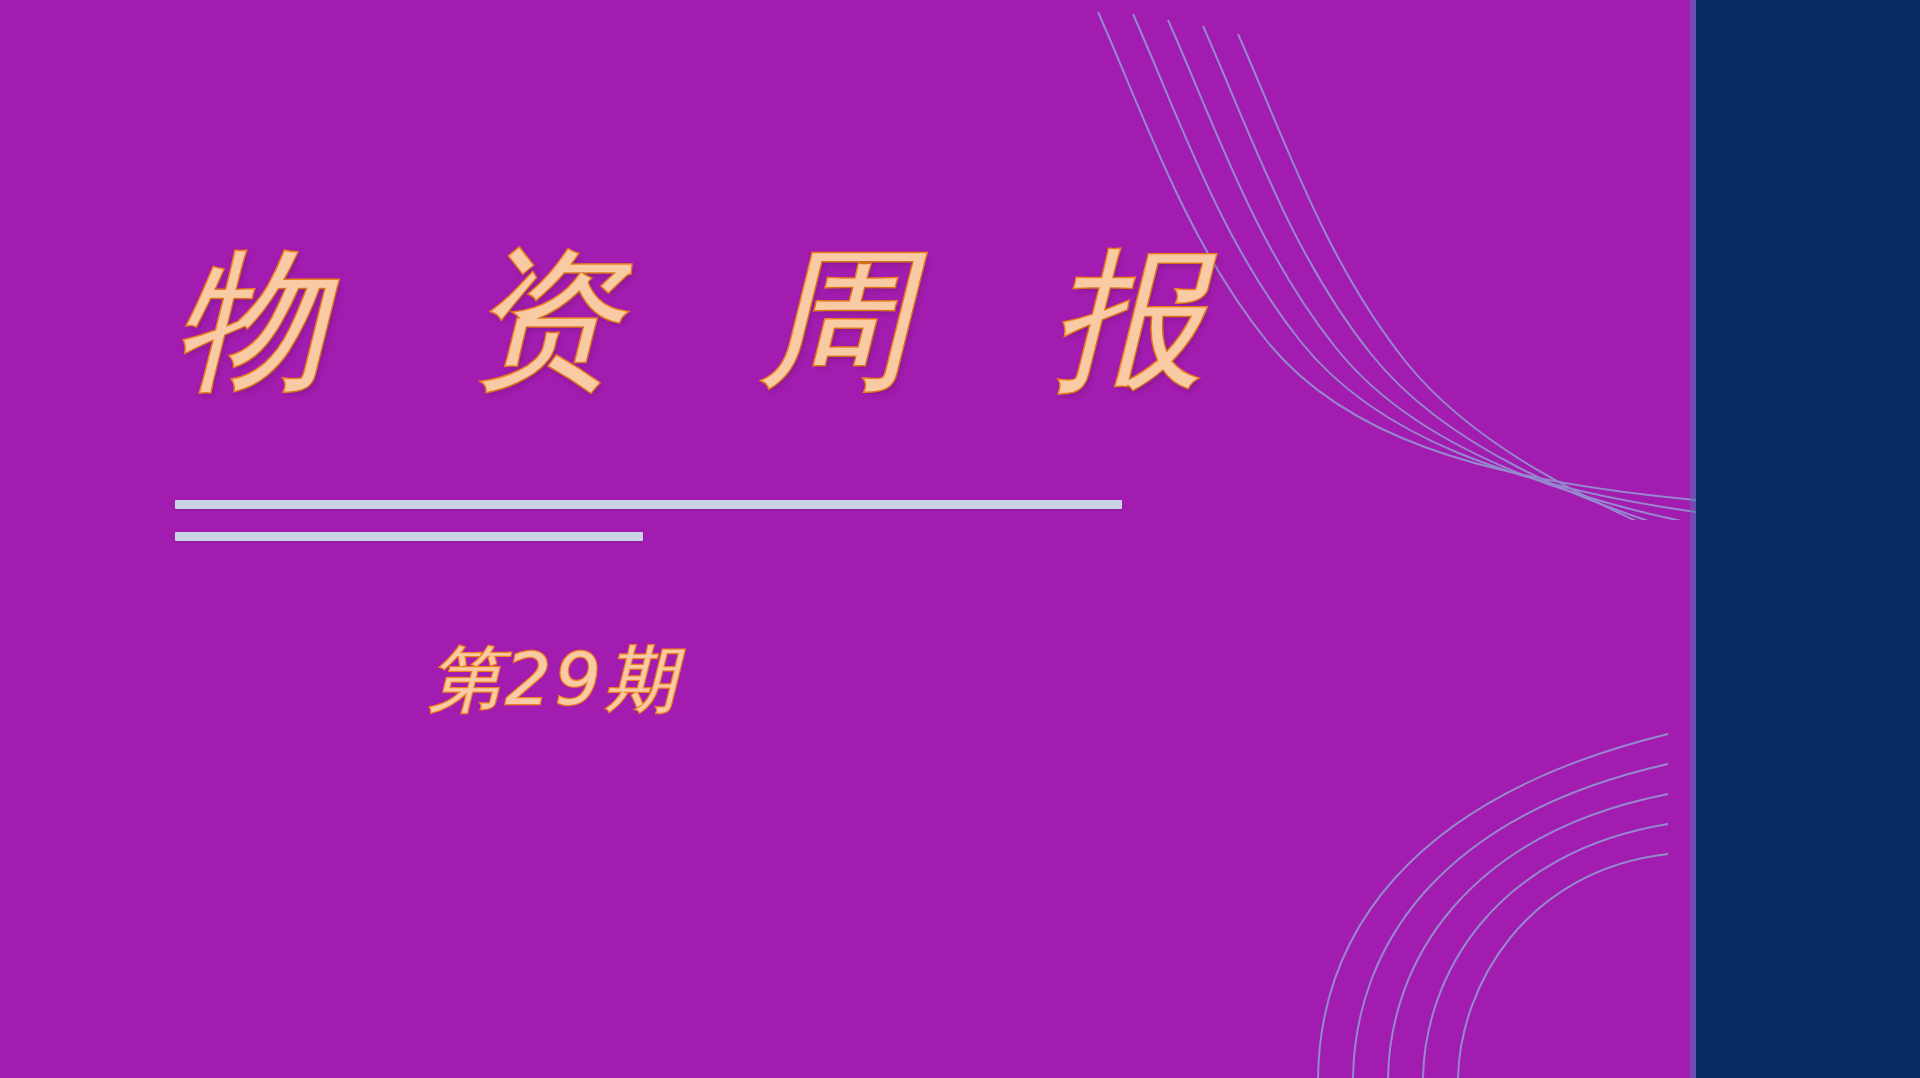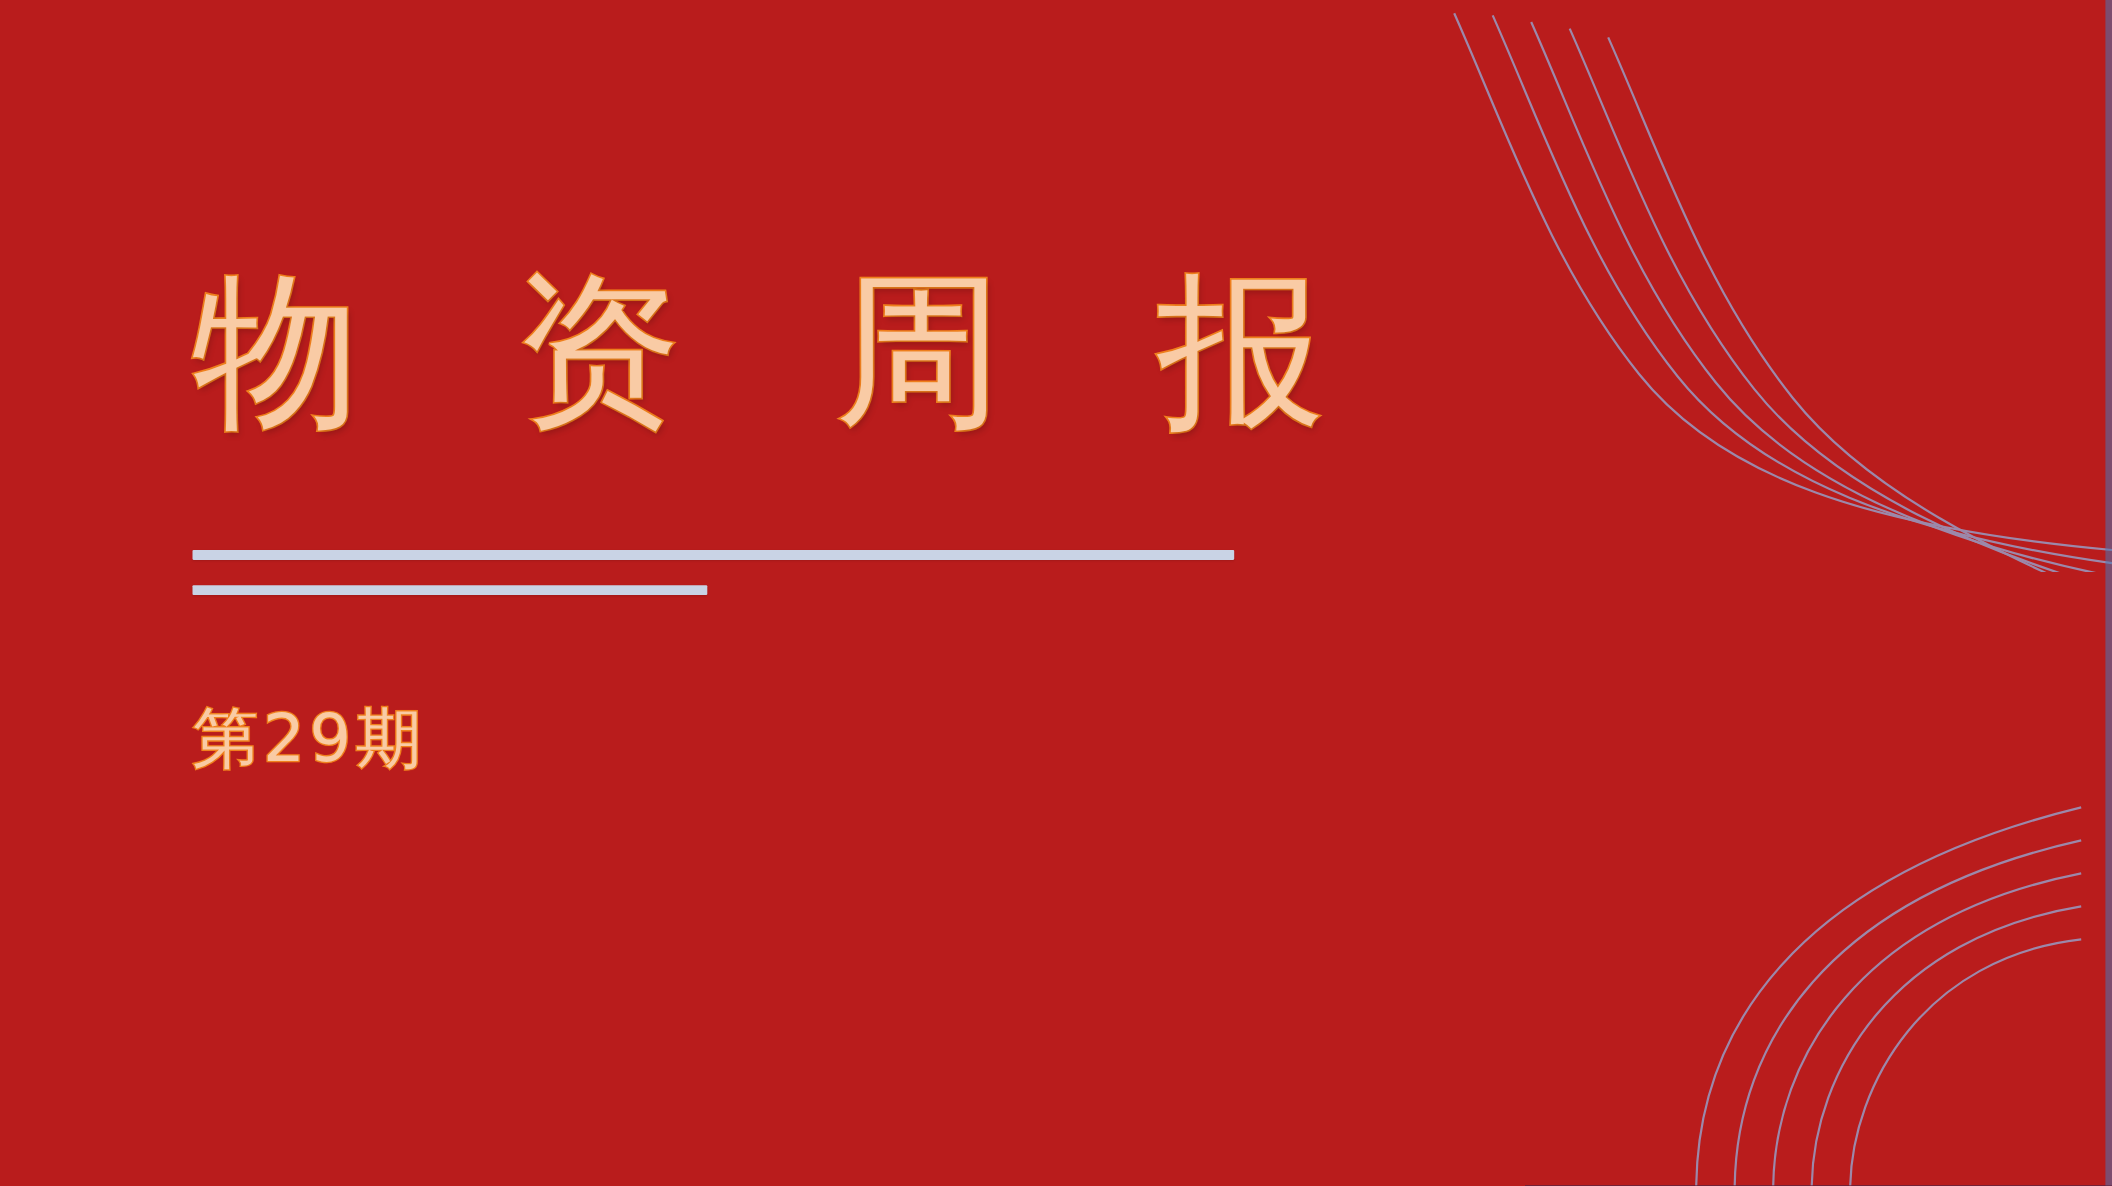--- a/index.html
+++ b/index.html
@@ -6,24 +6,25 @@
     margin: 0;
     padding: 0;
     background: #062b63;
   }
   body {
     font-family: "Liberation Sans", "DejaVu Sans", sans-serif;
   }
 
   .slide {
     position: relative;
-    width: 1920px;
+    width: 1696px;
     height: 1078px;
     overflow: hidden;
-    background: #b91c1c;
+    background: #a21caf;
+    font-style: italic;
   }
 
   
   .deco {
     position: absolute;
     pointer-events: none;
   }
   .deco-tr {
     top: 0;
     right: 0;
@@ -96,23 +97,24 @@
     width: 468px;
     height: 9px;
   }
 
   
   .subtitle {
     position: absolute;
     left: 175px;
     top: 636px;
     width: 760px;
+    text-align: center;
     margin: 0;
     font-family: "DejaVu Sans", "Liberation Sans", sans-serif;
-    font-size: 60px;
+    font-size: 72px;
     line-height: 1.2;
     font-weight: 400;
     letter-spacing: 4px;
     color: #f9cba5;
     -webkit-text-stroke: 2.5px #f0801e;
     paint-order: stroke fill;
     text-shadow: 0 0 2px #f0801e;
     white-space: nowrap;
   }
 </style>

